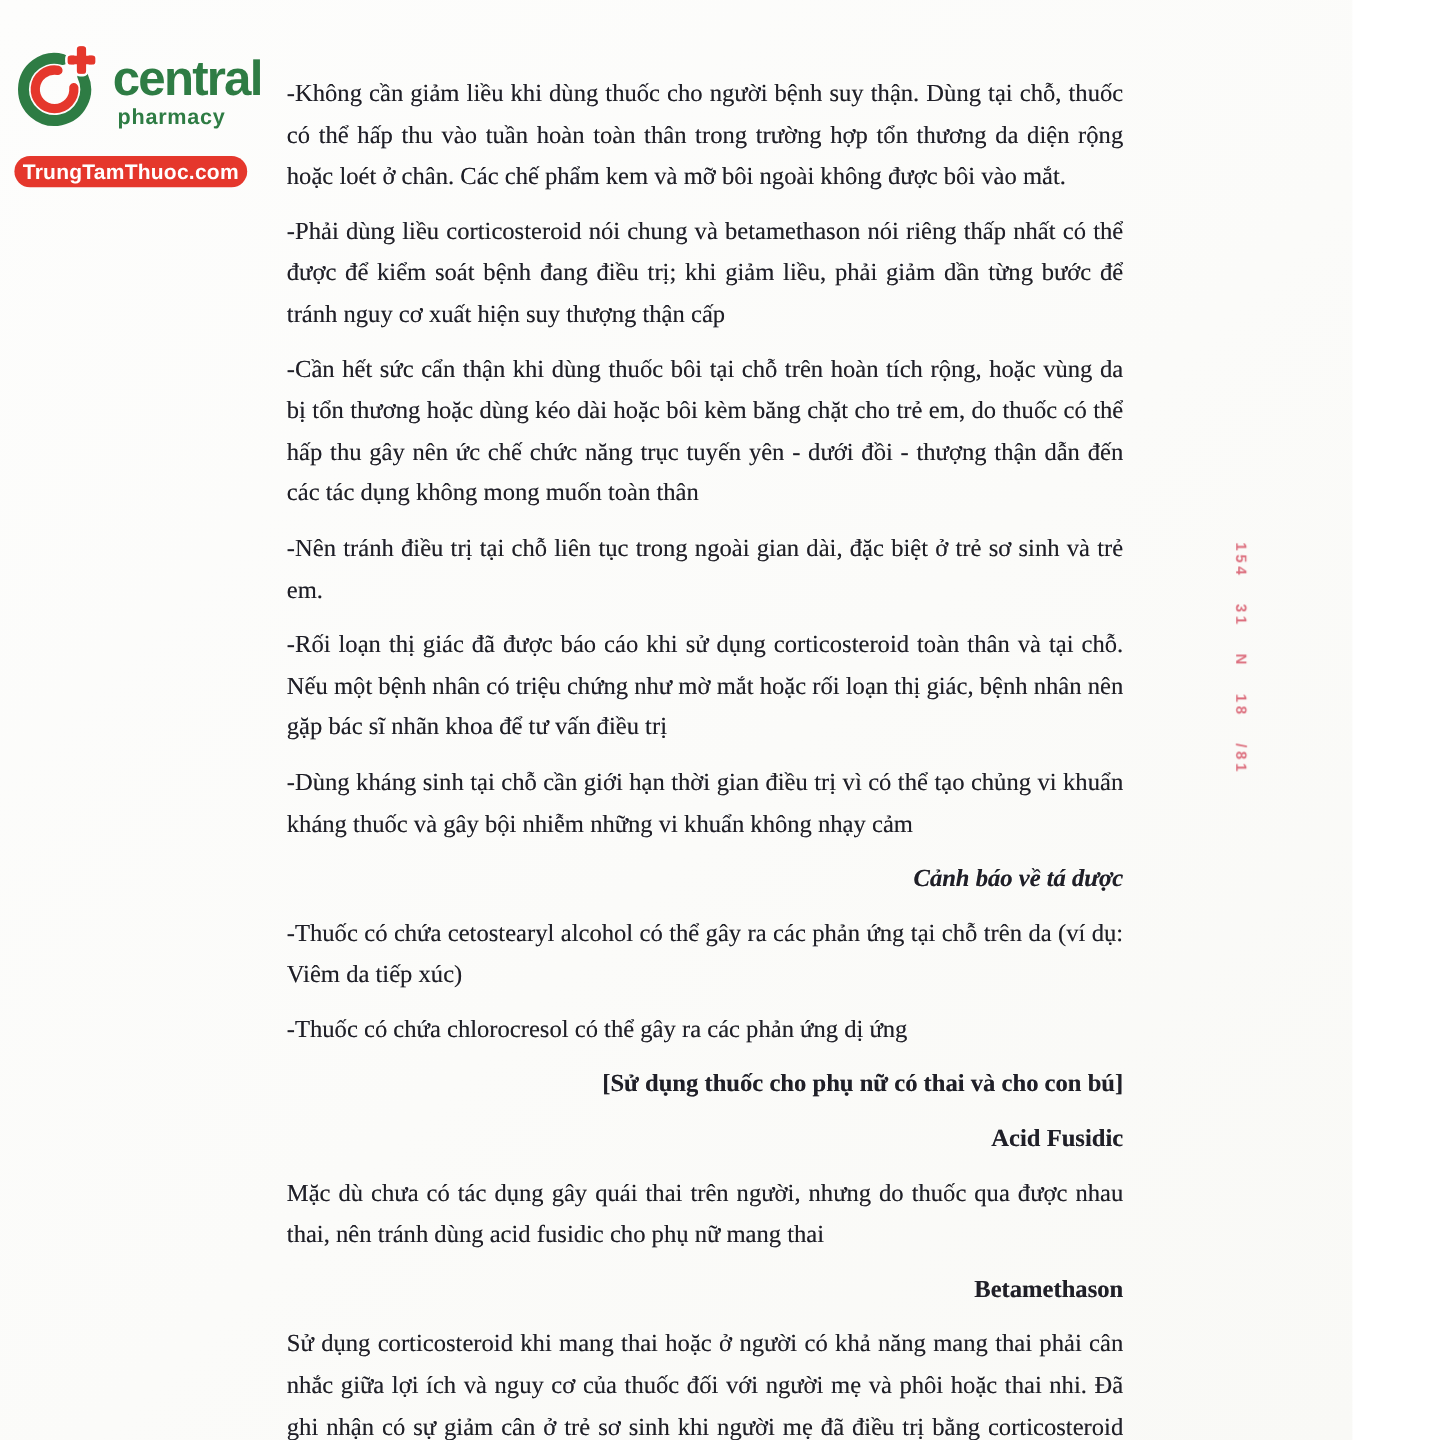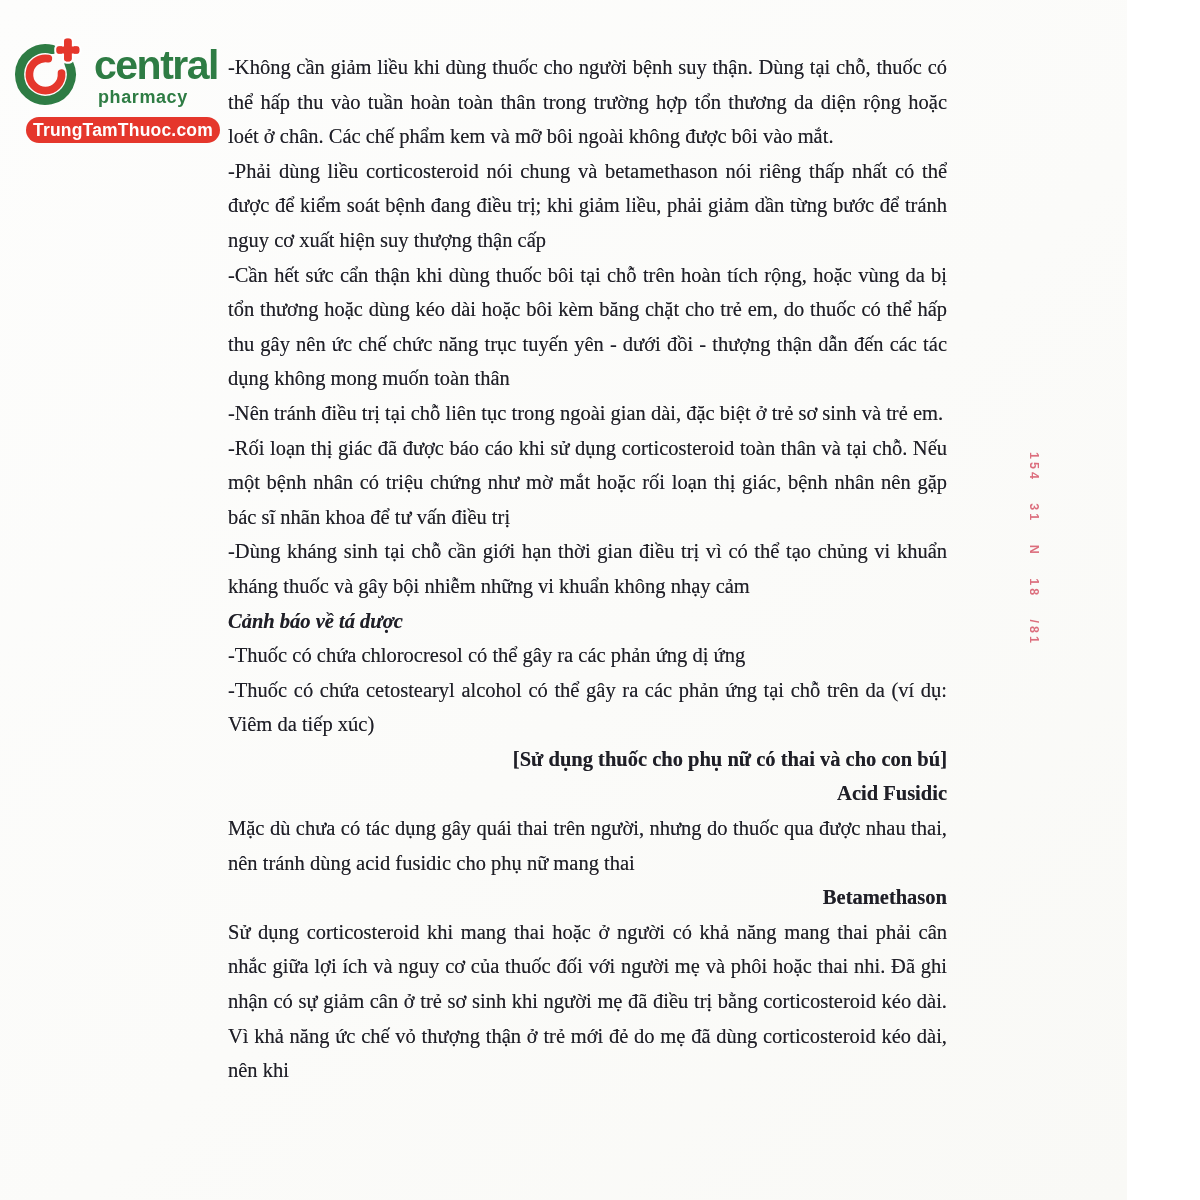--- a/index.html
+++ b/index.html
@@ -47,33 +47,32 @@
     top: 63px;
     font-family: "Liberation Sans", sans-serif;
     font-weight: bold;
     font-size: 18px;
     letter-spacing: 0.6px;
     color: #2e7c44;
   }
   .logo-banner {
     position: absolute;
     left: 2px;
-    top: 93px;
+    top: 106px;
     width: 194px;
     height: 26px;
     background: #e5372c;
     border-radius: 14px;
     color: #ffffff;
     font-family: "Liberation Sans", sans-serif;
     font-weight: bold;
     font-size: 17.5px;
     line-height: 26px;
     text-align: center;
     letter-spacing: 0.2px;
-    margin-left: 14px;
   }
 
   
   .stamp {
     position: absolute;
     left: 1041px;
     top: 452px;
     width: 175px;
     transform: rotate(90deg);
     transform-origin: 0 0;
@@ -94,26 +93,26 @@
     left: 228px;
     top: 50px;
     width: 719px;
     color: #1f1f27;
     font-size: 20.5px;
     line-height: 34.6px;
     text-align: justify;
     text-shadow: 0 0 0.5px rgba(25, 25, 35, 0.55);
   }
   .doc p {
-    margin: 0;
+    margin: 11px;
   }
   .doc p.bi {
     font-weight: bold;
     font-style: italic;
-    text-align: left;
+    text-align: right;
   }
   .doc p.b {
     font-weight: bold;
     text-align: right;
   }
 </style>
 </head>
 <body>
 
 <div class="page">
@@ -140,22 +139,22 @@
   <div class="stamp">154  31  N  18  /81</div>
 
   <div class="doc">
     <p>-Không cần giảm liều khi dùng thuốc cho người bệnh suy thận. Dùng tại chỗ, thuốc có thể hấp thu vào tuần hoàn toàn thân trong trường hợp tổn thương da diện rộng hoặc loét ở chân. Các chế phẩm kem và mỡ bôi ngoài không được bôi vào mắt.</p>
     <p>-Phải dùng liều corticosteroid nói chung và betamethason nói riêng thấp nhất có thể được để kiểm soát bệnh đang điều trị; khi giảm liều, phải giảm dần từng bước để tránh nguy cơ xuất hiện suy thượng thận cấp</p>
     <p>-Cần hết sức cẩn thận khi dùng thuốc bôi tại chỗ trên hoàn tích rộng, hoặc vùng da bị tổn thương hoặc dùng kéo dài hoặc bôi kèm băng chặt cho trẻ em, do thuốc có thể hấp thu gây nên ức chế chức năng trục tuyến yên - dưới đồi - thượng thận dẫn đến các tác dụng không mong muốn toàn thân</p>
     <p>-Nên tránh điều trị tại chỗ liên tục trong ngoài gian dài, đặc biệt ở trẻ sơ sinh và trẻ em.</p>
     <p>-Rối loạn thị giác đã được báo cáo khi sử dụng corticosteroid toàn thân và tại chỗ. Nếu một bệnh nhân có triệu chứng như mờ mắt hoặc rối loạn thị giác, bệnh nhân nên gặp bác sĩ nhãn khoa để tư vấn điều trị</p>
     <p>-Dùng kháng sinh tại chỗ cần giới hạn thời gian điều trị vì có thể tạo chủng vi khuẩn kháng thuốc và gây bội nhiễm những vi khuẩn không nhạy cảm</p>
     <p class="bi">Cảnh báo về tá dược</p>
+    <p>-Thuốc có chứa cetostearyl alcohol có thể gây ra các phản ứng tại chỗ trên da (ví dụ: Viêm da tiếp xúc)</p>
     <p>-Thuốc có chứa chlorocresol có thể gây ra các phản ứng dị ứng</p>
-    <p>-Thuốc có chứa cetostearyl alcohol có thể gây ra các phản ứng tại chỗ trên da (ví dụ: Viêm da tiếp xúc)</p>
     <p class="b">[Sử dụng thuốc cho phụ nữ có thai và cho con bú]</p>
     <p class="b">Acid Fusidic</p>
     <p>Mặc dù chưa có tác dụng gây quái thai trên người, nhưng do thuốc qua được nhau thai, nên tránh dùng acid fusidic cho phụ nữ mang thai</p>
     <p class="b">Betamethason</p>
     <p>Sử dụng corticosteroid khi mang thai hoặc ở người có khả năng mang thai phải cân nhắc giữa lợi ích và nguy cơ của thuốc đối với người mẹ và phôi hoặc thai nhi. Đã ghi nhận có sự giảm cân ở trẻ sơ sinh khi người mẹ đã điều trị bằng corticosteroid kéo dài. Vì khả năng ức chế vỏ thượng thận ở trẻ mới đẻ do mẹ đã dùng corticosteroid kéo dài, nên khi</p>
   </div>
 
 </div>
 
 </body></html>

